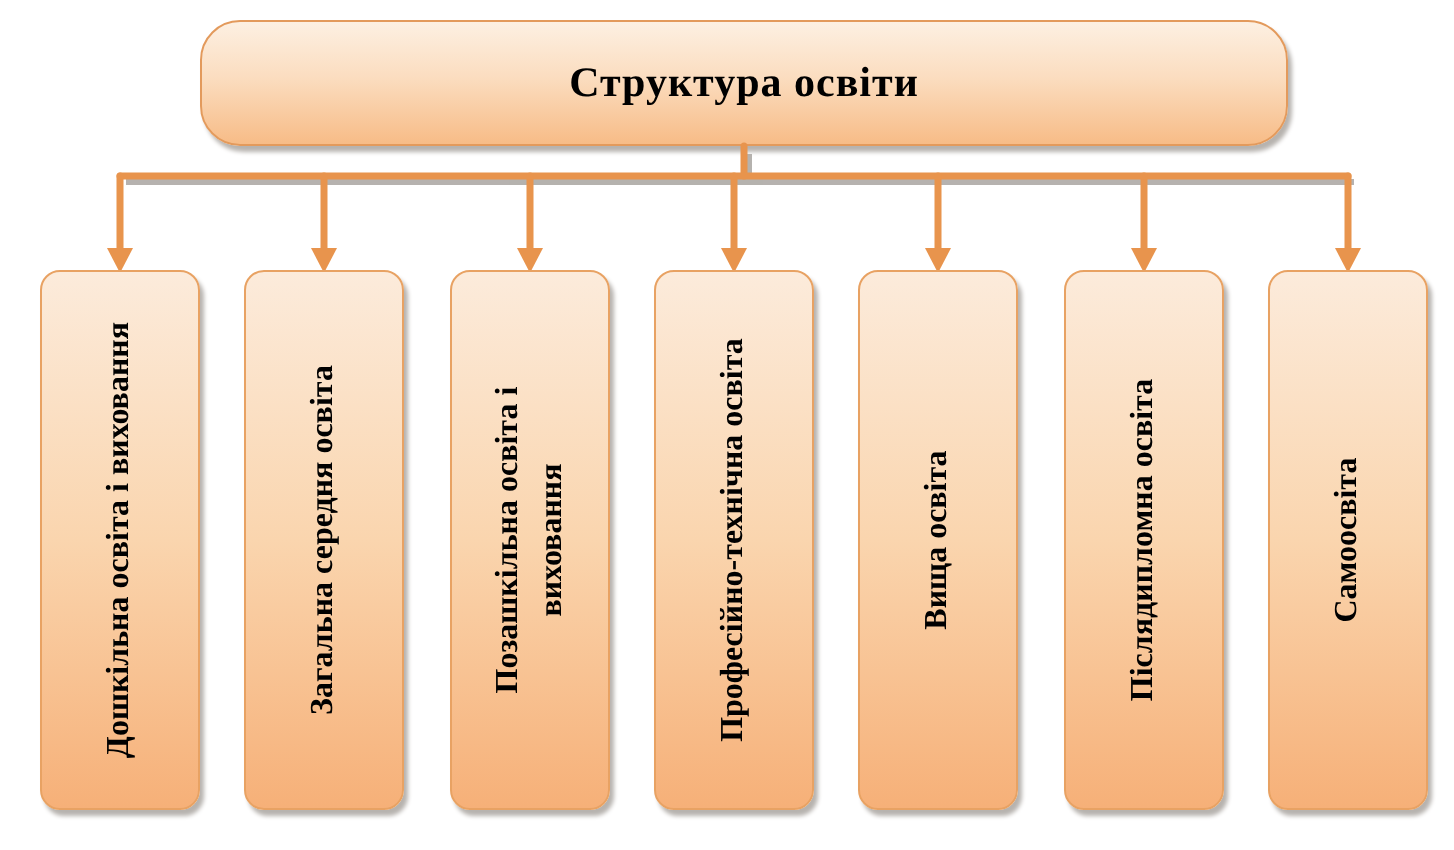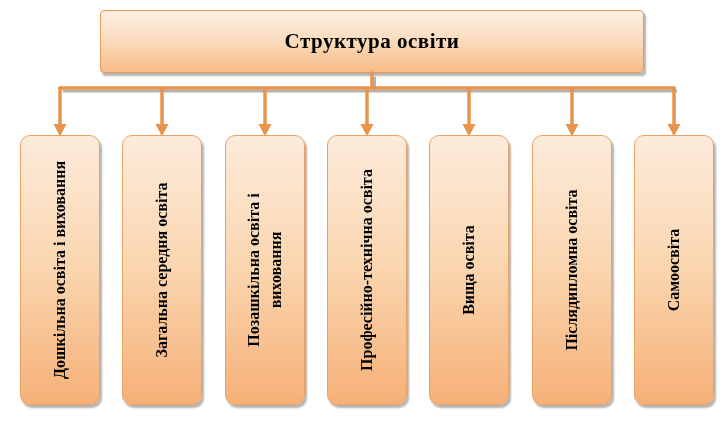--- a/index.html
+++ b/index.html
@@ -15,21 +15,21 @@
     background: #ffffff;
     overflow: hidden;
   }
   .title-box {
     position: absolute;
     left: 100px;
     top: 10px;
     width: 544px;
     height: 63px;
     border: 1px solid #E39A5C;
-    border-radius: 4px;
+    border-radius: 20px;
     background: linear-gradient(180deg, #FDF0E2 0%, #FBDDC0 45%, #F7BC87 100%);
     box-shadow: 2px 3px 2px #B7B3AF;
     display: flex;
     align-items: center;
     justify-content: center;
     box-sizing: border-box;
   }
   .title-text {
     font-size: 21px;
     font-weight: bold;

